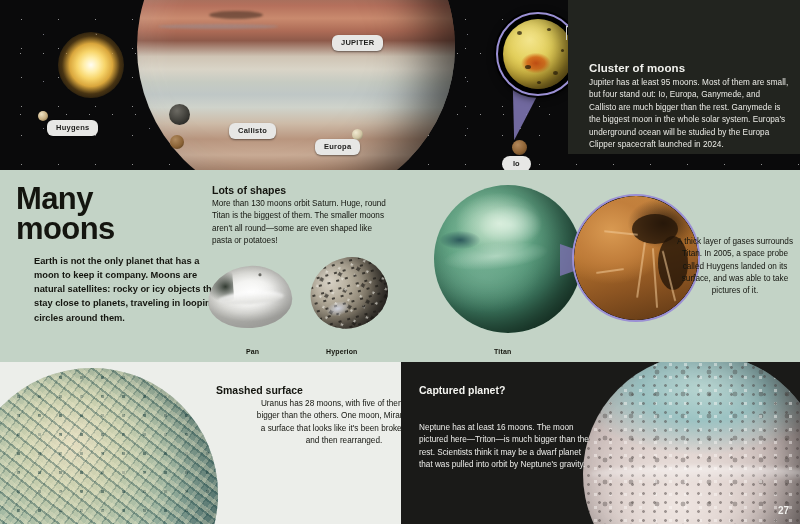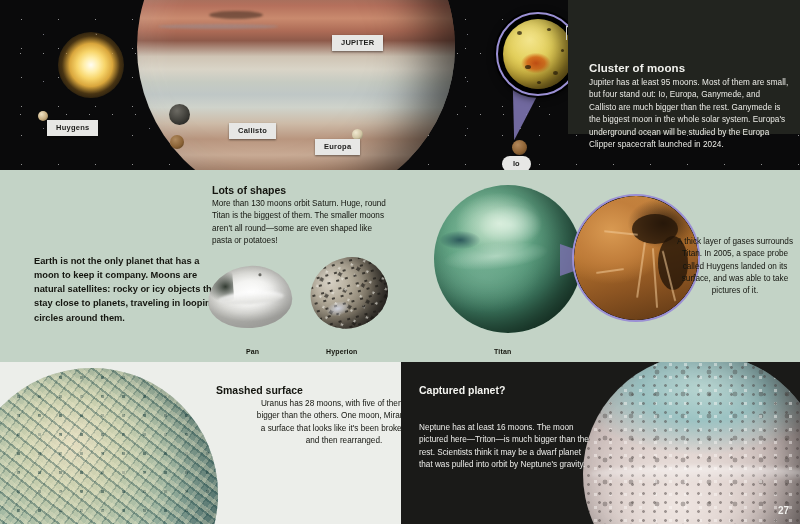--- a/index.html
+++ b/index.html
@@ -72,21 +72,21 @@
     background:radial-gradient(circle at 38% 32%, #6c6a63, #3b3a35 60%, #161615 100%); }
   .m-europa { left:352px; top:129px; width:11px; height:11px;
     background:radial-gradient(circle at 35% 32%, #f2ead2, #cfc4a2 55%, #6f6850 100%); }
   .m-io { left:170px; top:135px; width:14px; height:14px;
     background:radial-gradient(circle at 38% 32%, #b08a5e, #8a6235 58%, #4a3218 100%); }
 
   
   .pill {
     position:absolute; background:#e7e7e5; color:#1d1d1b;
     font-size:7.5px; font-weight:700; letter-spacing:.25px;
-    padding:3px 9px 3.5px; border-radius:0; white-space:nowrap;
+    padding:3px 9px 3.5px; border-radius:6px; white-space:nowrap;
     box-shadow:0 1px 2px rgba(0,0,0,.45);
   }
   .pill-ganymede { left:47px; top:120px; }
   .pill-callisto { left:229px; top:123px; }
   .pill-europa   { left:315px; top:139px; }
 
   
   .io-group { position:absolute; left:480px; top:0; width:140px; height:170px; }
   .io-cone {
     position:absolute; left:32px; top:76px; width:0; height:0;
@@ -119,21 +119,21 @@
   .io-moon {
     position:absolute; left:32px; top:140px; width:15px; height:15px; border-radius:50%;
     background:radial-gradient(circle at 38% 32%, #b3885b, #8b6133 58%, #46301a 100%);
   }
   .io-pill { position:absolute; left:22px; top:156px;
     background:#e7e7e5; color:#1d1d1b; font-size:7.5px; font-weight:700;
     padding:3px 11px 3.5px; border-radius:9px;text-align:center; }
 
   
   .cluster-panel {
-    position:absolute; left:568px; top:0; width:232px; height:134px;
+    position:absolute; left:568px; top:0; width:232px; height:154px;
     background:#22241f;
   }
   .cluster-title {
     position:absolute; left:21px; top:62px; color:#f2f2ee;
     font-size:11.5px; font-weight:700; letter-spacing:.1px;
   }
   .cluster-body {
     position:absolute; left:21px; top:77px; width:200px;
     color:#ebebe6; font-size:8.2px; line-height:1.52; letter-spacing:.05px;
   }
@@ -388,20 +388,24 @@
     </div>
   </div>
 
   <div class="cluster-panel">
     <div class="cluster-title">Cluster of moons</div>
     <div class="cluster-body">Jupiter has at least 95 moons. Most of them are small, but four stand out: Io, Europa, Ganymede, and Callisto are much bigger than the rest. Ganymede is the biggest moon in the whole solar system. Europa's underground ocean will be studied by the Europa Clipper spacecraft launched in 2024.</div>
   </div>
 
   <div class="mid-band">
 
+    <div class="many-title">
+      <span>Many</span><br>
+      <span>moons</span>
+    </div>
     <div class="many-body">Earth is not the only planet that has a moon to keep it company. Moons are natural satellites: rocky or icy objects that stay close to planets, traveling in looping circles around them.</div>
 
     <div class="shapes-title">Lots of shapes</div>
     <div class="shapes-body">More than 130 moons orbit Saturn. Huge, round Titan is the biggest of them. The smaller moons aren't all round—some are even shaped like pasta or potatoes!</div>
 
     <div class="pan">
       <div class="pan-shadow"></div>
       <div class="pan-ridge"></div>
       <div class="pan-dot"></div>
     </div>

